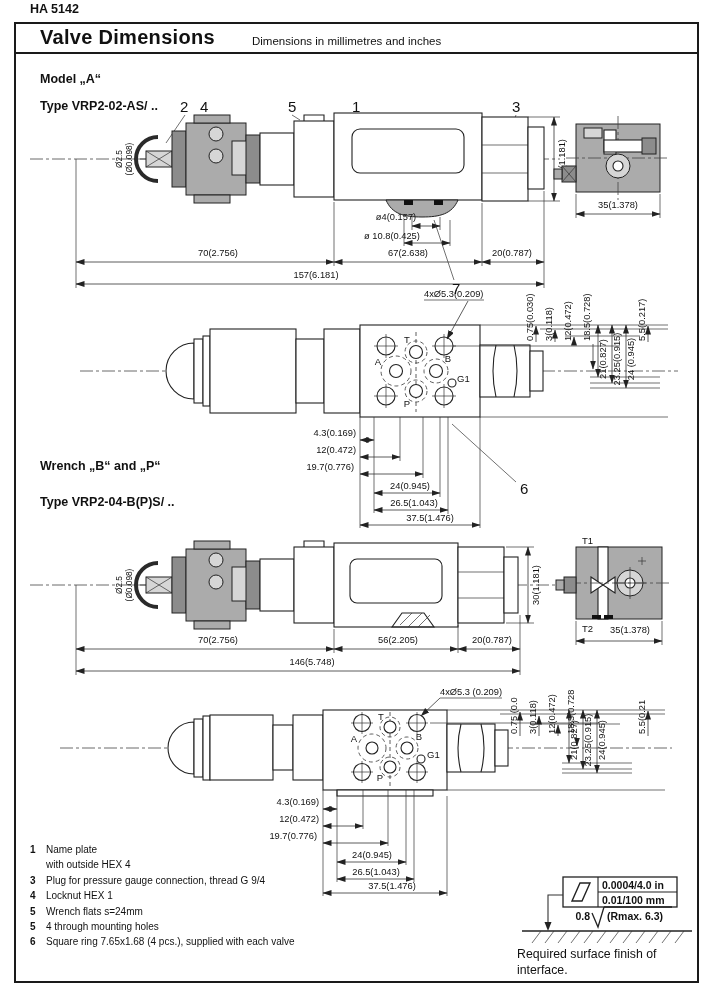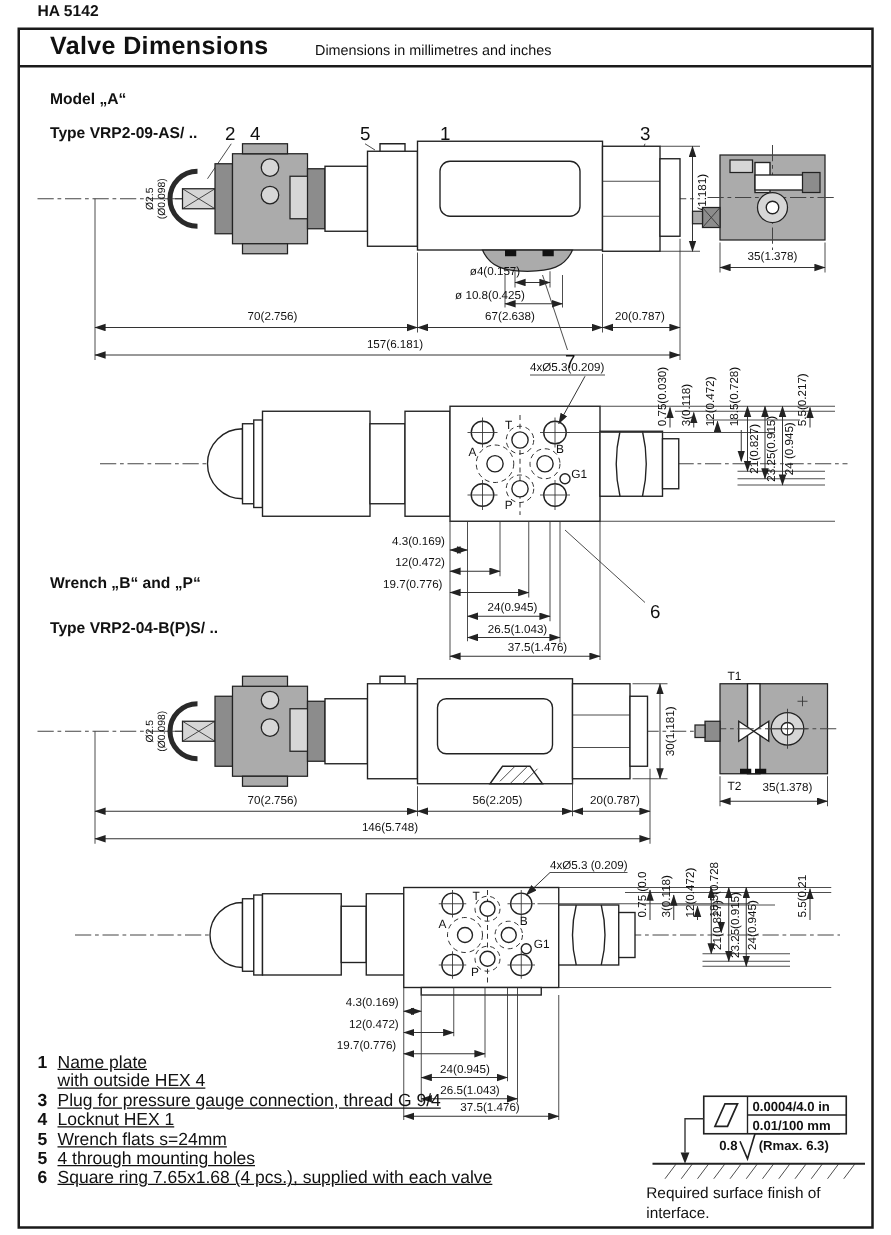--- a/index.html
+++ b/index.html
@@ -20,35 +20,35 @@
   .lnf{stroke:#222;stroke-width:1.1;fill:none;}
   .g1{stroke:#222;stroke-width:1;fill:#ababab;}
   .g2{stroke:#222;stroke-width:1;fill:#8c8c8c;}
   .g3{stroke:#222;stroke-width:1;fill:#d6d6d6;}
   .blk{fill:#111;stroke:none;}
   .thin{stroke:#333;stroke-width:.7;fill:none;}
   .dim{stroke:#333;stroke-width:.8;fill:none;}
   .cl{stroke:#444;stroke-width:.8;stroke-dasharray:13 3 3 3;fill:none;}
   .dsh{stroke:#333;stroke-width:.8;stroke-dasharray:4 3;fill:none;}
   .wire{stroke:#2a2a2a;stroke-width:4;fill:none;}
-  #legend{position:absolute;left:30px;top:842px;width:480px;font-size:14px;line-height:15.4px;text-decoration:underline;}
+  #legend{position:absolute;left:30px;top:842px;width:480px;font-size:10px;line-height:15.4px;}
   .lrow .lnum{display:inline-block;width:16px;font-weight:bold;}
   .lrow.cont{padding-left:16px;}
 </style>
 </head>
 <body>
 
 <div id="doc-number">HA 5142</div>
 <div id="page-box"></div>
 <div id="page-title">Valve Dimensions</div>
 <div id="page-subtitle">Dimensions in millimetres and inches</div>
 <div id="header-rule"></div>
 
 <div class="model-label" style="left:40px;top:61px;">Model „A“</div>
-<div class="model-label" style="left:40px;top:88px;">Type VRP2-09-AS/ ..</div>
+<div class="model-label" style="left:40px;top:88px;">Type VRP2-02-AS/ ..</div>
 
 <svg style="left:20px;top:96px;" width="675" height="204" viewBox="0 0 675 204">
   <defs>
     <marker id="a1" markerWidth="9" markerHeight="7" refX="8.5" refY="3" orient="auto-start-reverse" markerUnits="userSpaceOnUse">
         <path d="M0,0L9,3L0,6Z" fill="#222"></path>
       </marker>
   </defs>
   <g>
     <text class="co" x="160" y="16">2</text>
     <text class="co" x="180" y="16">4</text>

